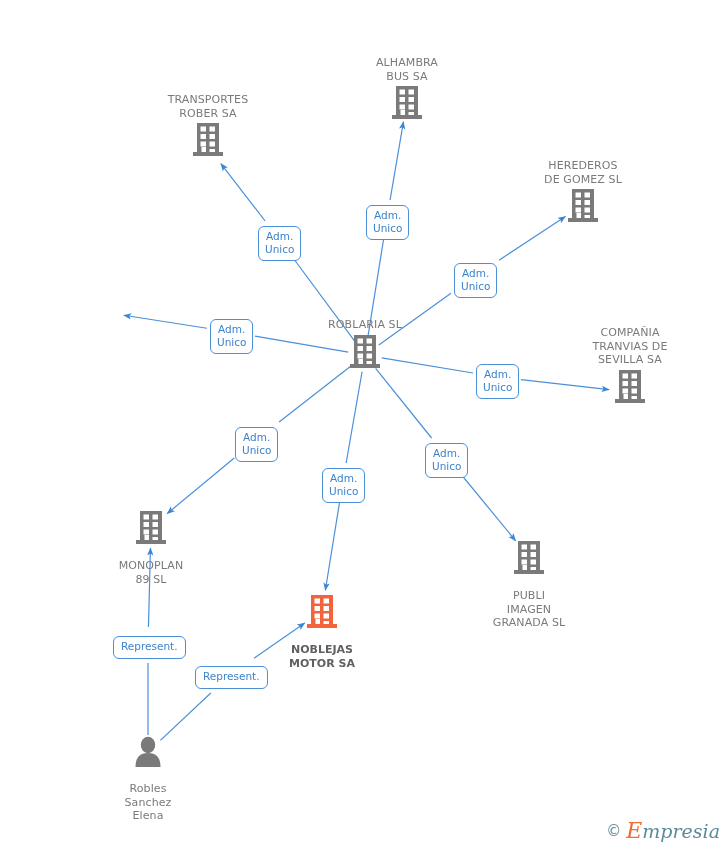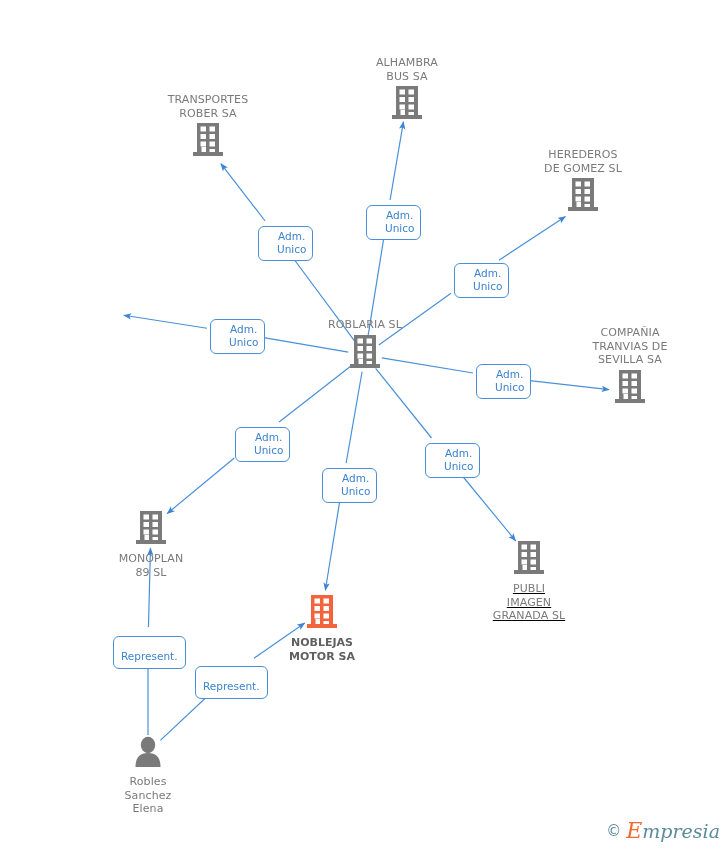--- a/index.html
+++ b/index.html
@@ -45,39 +45,39 @@
     color: #7a7a7a;
     letter-spacing: 0.1px;
     white-space: pre-line;
   }
   .node.highlight .caption {
     color: #606060;
     font-weight: bold;
     letter-spacing: 0px;
   }
   .node.caption-above .caption { margin-bottom: 3px; }
-  .node.caption-below .caption { margin-top: 8px; }
+  .node.caption-below .caption { margin-top: 15px; }
 
   
   .edge-label {
     position: absolute;
     box-sizing: border-box;
     border: 1px solid #4a90d9;
     border-radius: 6px;
     background: #ffffff;
     color: #3c83cc;
     font-size: 10.5px;
     line-height: 13px;
     text-align: center;
-    padding: 3px 6px 4px 18px;
+    padding: 3px 6px 4px 6px;
     white-space: pre-line;
     pointer-events: auto;
   }
   .edge-label.one-line {
-    padding: 13px 7px 5px 7px;
+    padding: 3px 7px 5px 7px;
   }
 
   
   #watermark {
     position: absolute;
     right: 8px;
     bottom: 8px;
     display: flex;
     align-items: center;
     gap: 5px;
@@ -166,21 +166,21 @@
         <rect x="7.5" y="11" width="5.5" height="5" fill="#ffffff"></rect>
         <rect x="16.5" y="11" width="5.5" height="5" fill="#ffffff"></rect>
         <rect x="7.5" y="18.5" width="5.5" height="5" fill="#ffffff"></rect>
         <rect x="16.5" y="18.5" width="5.5" height="5" fill="#ffffff"></rect>
         <rect x="8.5" y="24" width="4.5" height="5" fill="#ffffff"></rect>
         <rect x="16.5" y="26" width="5.5" height="3" fill="#ffffff"></rect>
       </svg>
     </span>
   </div>
 
-  <div class="node caption-above" style="left:583px; top:148px;">
+  <div class="node caption-above" style="left:583px; top:159px;">
     <span class="caption">HEREDEROS
 DE GOMEZ SL</span>
     <span class="glyph">
       <svg width="30" height="33" viewBox="0 0 30 33" aria-hidden="true">
         <rect x="4" y="0" width="22" height="29" fill="#7a7a7a"></rect>
         <rect x="0" y="29" width="30" height="4" fill="#7a7a7a"></rect>
         <rect x="7.5" y="3.5" width="5.5" height="5" fill="#ffffff"></rect>
         <rect x="16.5" y="3.5" width="5.5" height="5" fill="#ffffff"></rect>
         <rect x="7.5" y="11" width="5.5" height="5" fill="#ffffff"></rect>
         <rect x="16.5" y="11" width="5.5" height="5" fill="#ffffff"></rect>
@@ -243,21 +243,21 @@
         <rect x="7.5" y="18.5" width="5.5" height="5" fill="#ffffff"></rect>
         <rect x="16.5" y="18.5" width="5.5" height="5" fill="#ffffff"></rect>
         <rect x="8.5" y="24" width="4.5" height="5" fill="#ffffff"></rect>
         <rect x="16.5" y="26" width="5.5" height="3" fill="#ffffff"></rect>
       </svg>
     </span>
     <span class="caption">MONOPLAN
 89 SL</span>
   </div>
 
-  <div class="node caption-below" style="left:529px; top:541px;text-decoration:underline;">
+  <div class="node caption-below" style="left:529px; top:541px;">
     <span class="glyph">
       <svg width="30" height="33" viewBox="0 0 30 33" aria-hidden="true">
         <rect x="4" y="0" width="22" height="29" fill="#7a7a7a"></rect>
         <rect x="0" y="29" width="30" height="4" fill="#7a7a7a"></rect>
         <rect x="7.5" y="3.5" width="5.5" height="5" fill="#ffffff"></rect>
         <rect x="16.5" y="3.5" width="5.5" height="5" fill="#ffffff"></rect>
         <rect x="7.5" y="11" width="5.5" height="5" fill="#ffffff"></rect>
         <rect x="16.5" y="11" width="5.5" height="5" fill="#ffffff"></rect>
         <rect x="7.5" y="18.5" width="5.5" height="5" fill="#ffffff"></rect>
         <rect x="16.5" y="18.5" width="5.5" height="5" fill="#ffffff"></rect>

